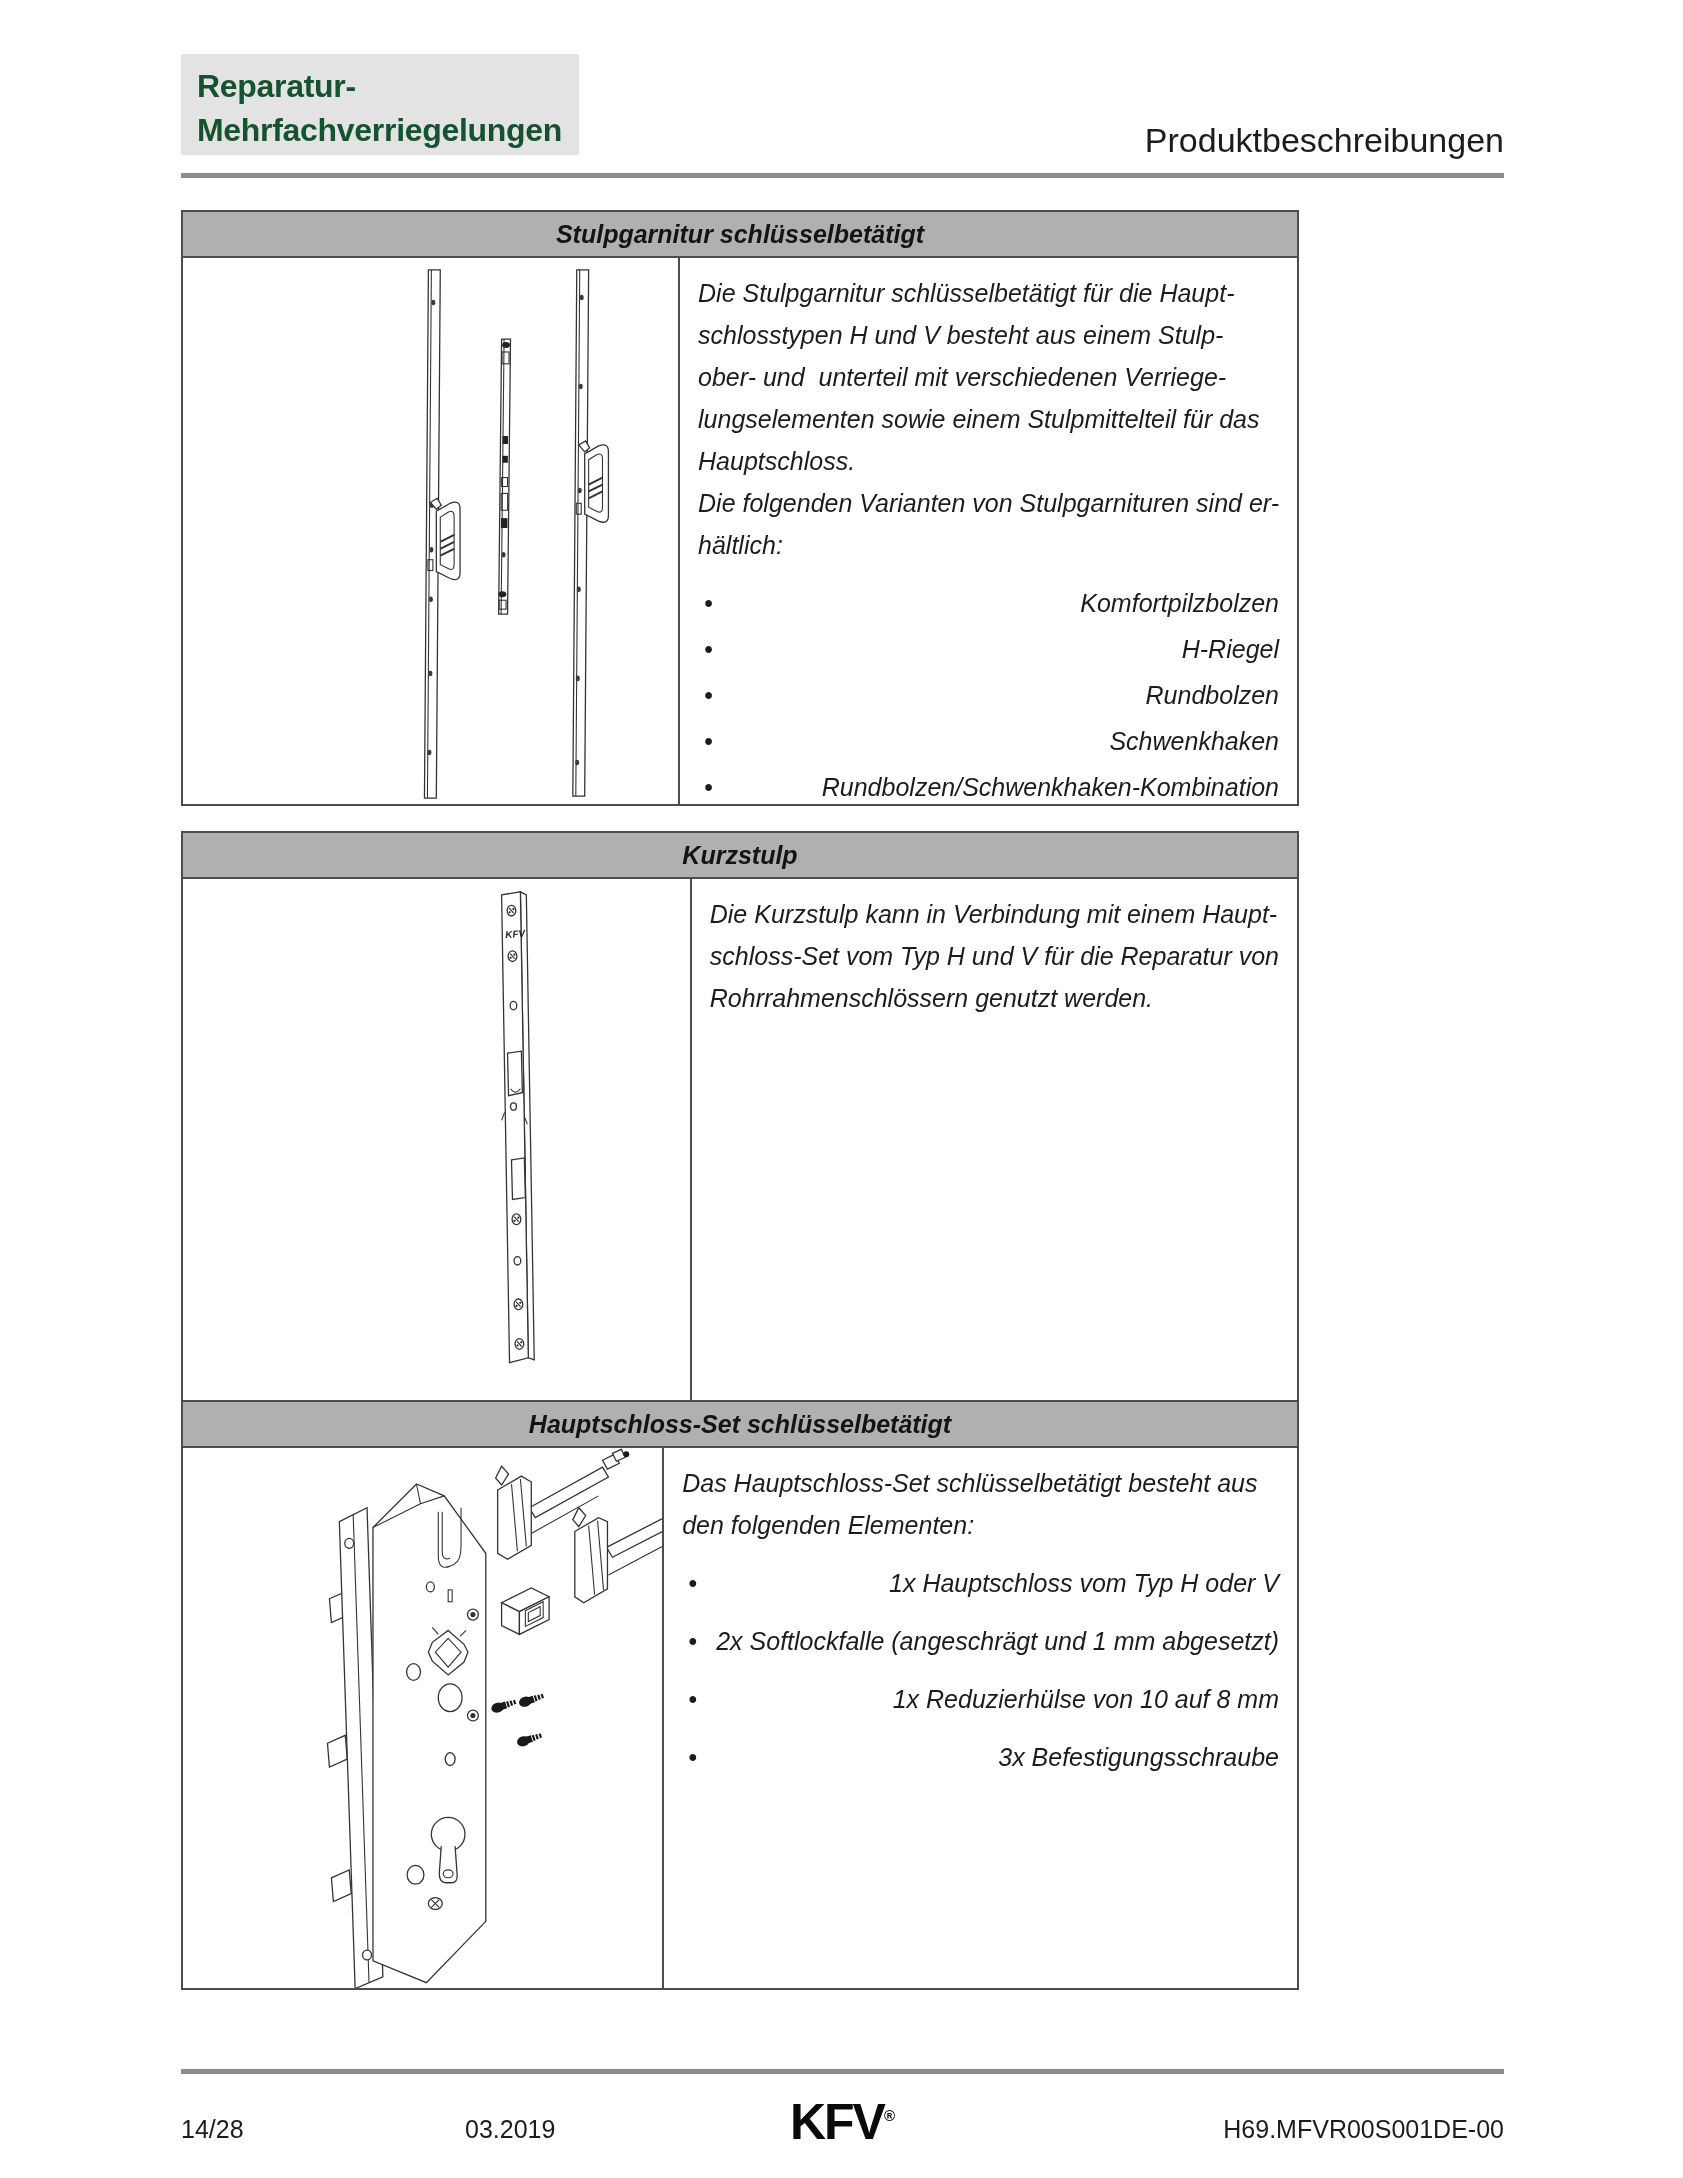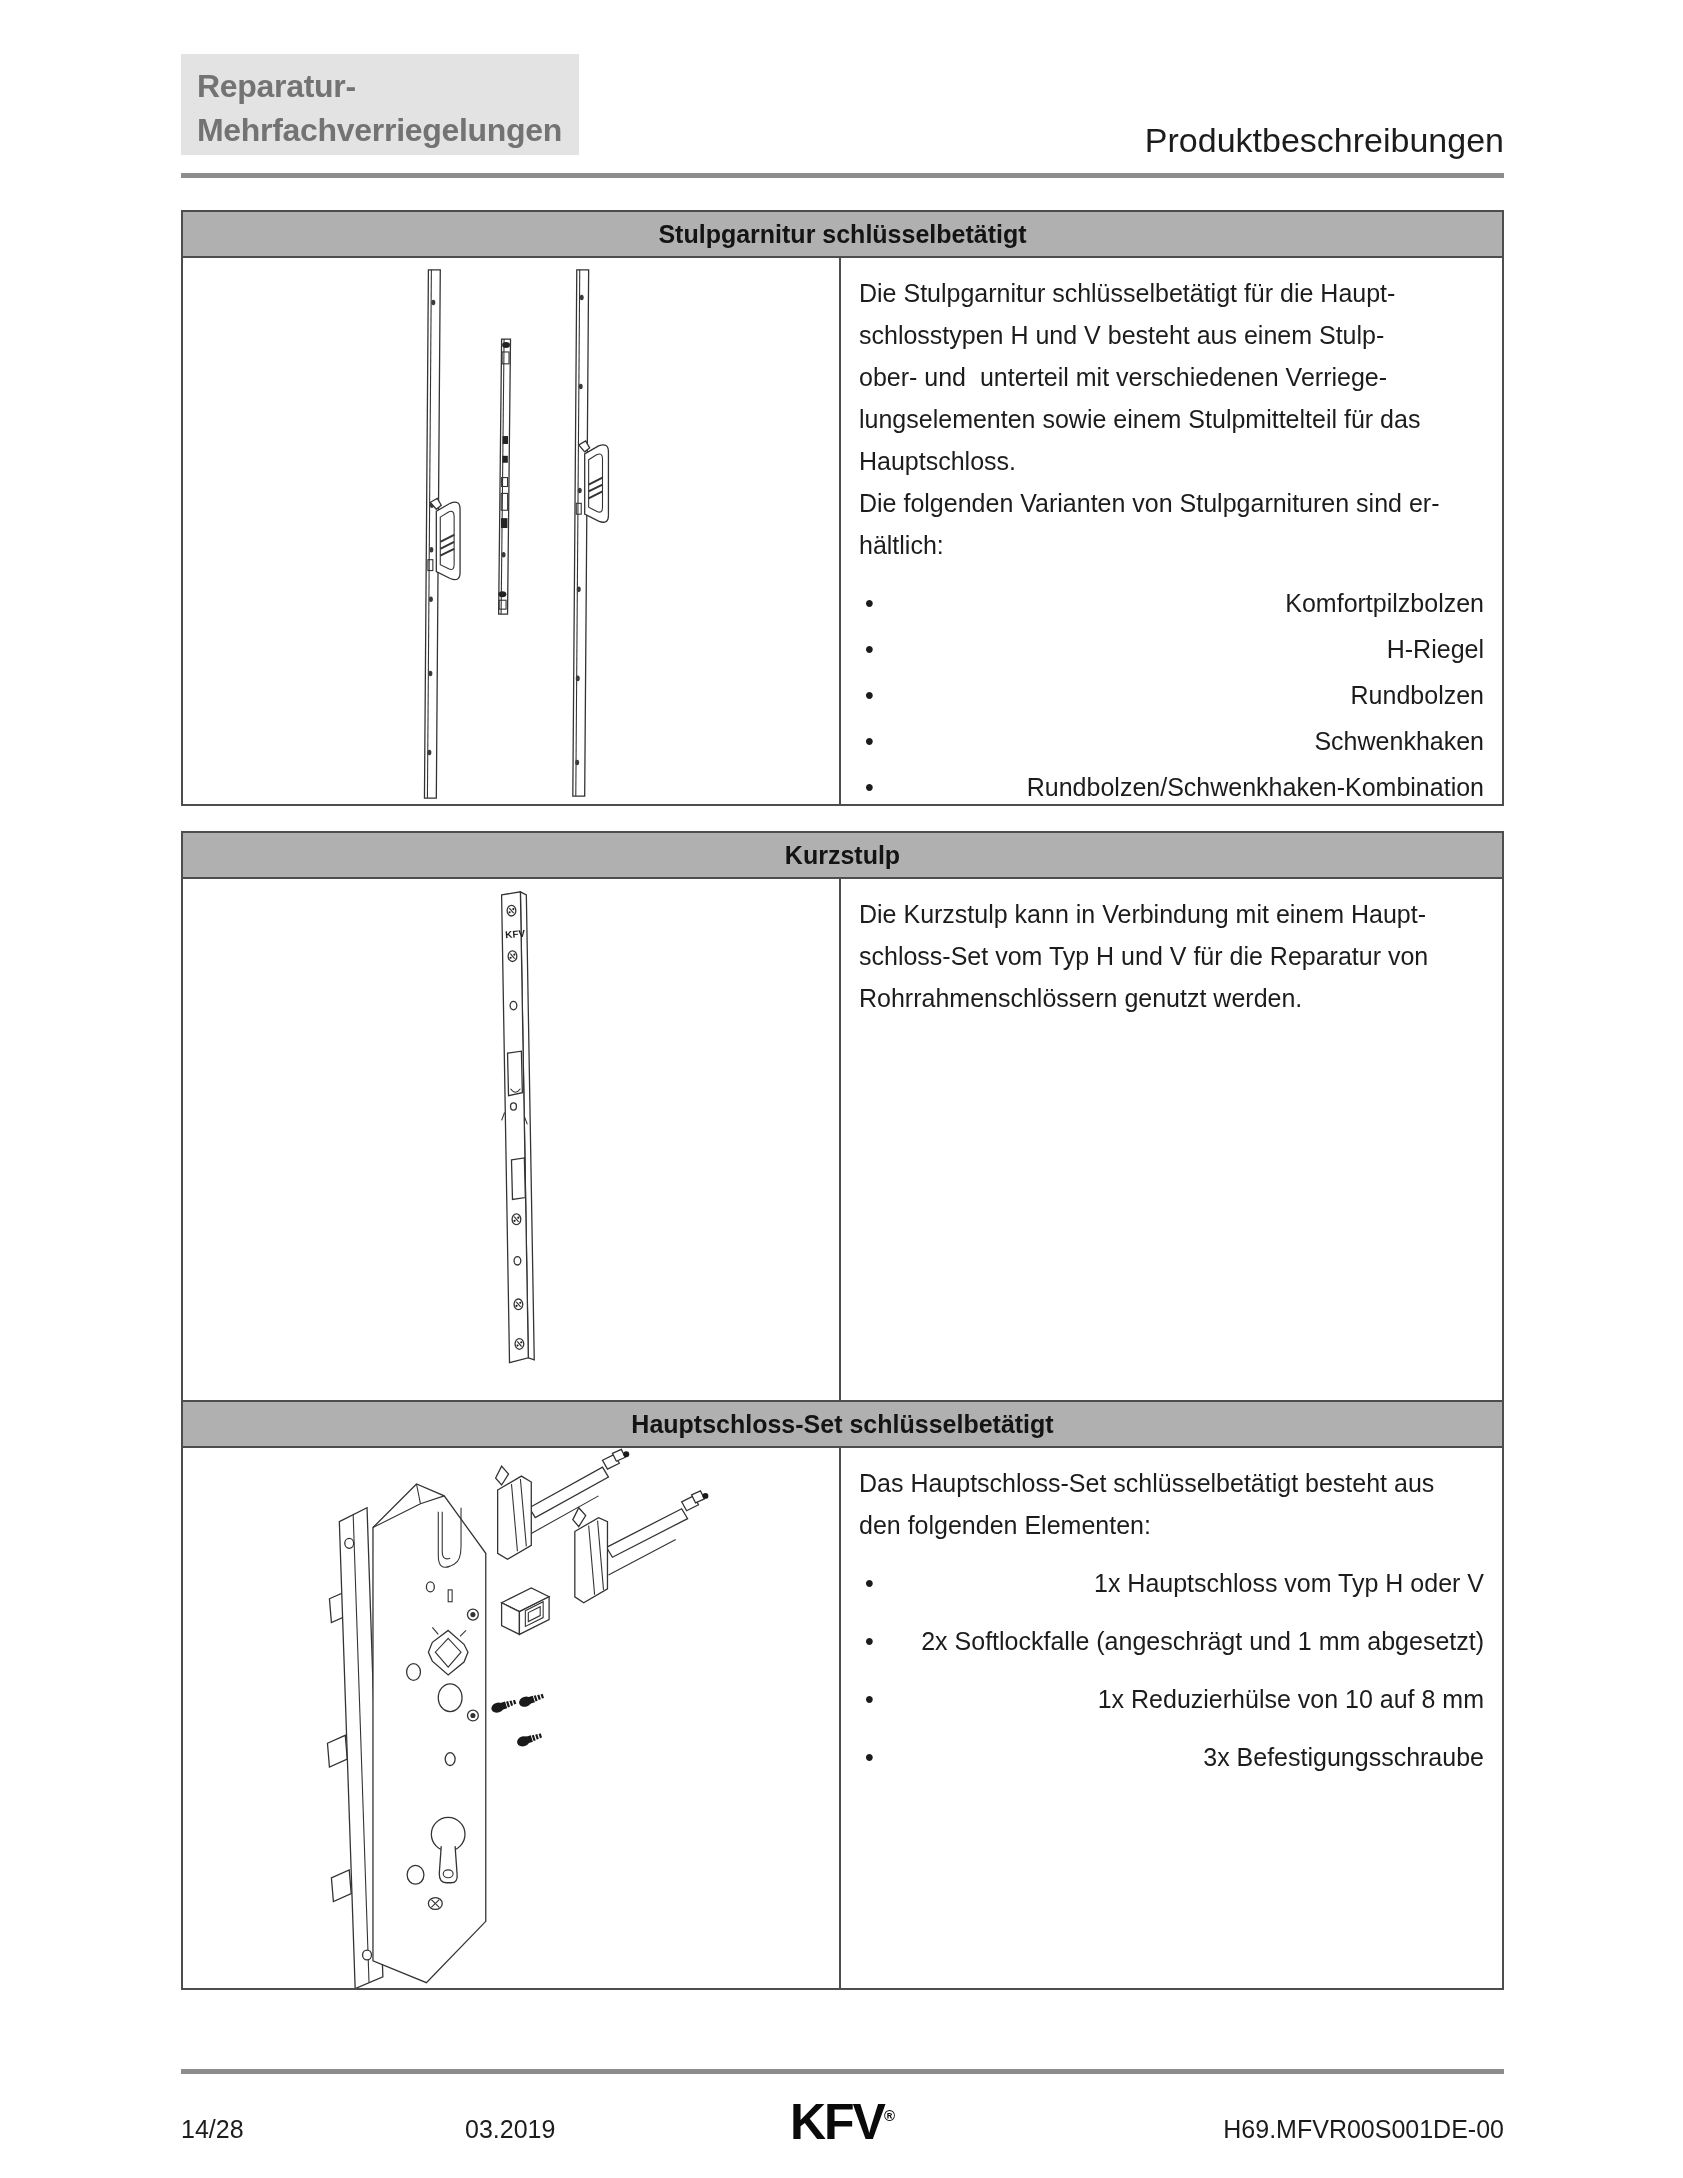--- a/index.html
+++ b/index.html
@@ -7,33 +7,33 @@
     position:relative; width:1683px; height:2178px; background:#fff;
     font-family:"Liberation Sans", sans-serif; color:#1c1c1c; overflow:hidden;
   }
   
   .title-box {
     position:absolute; left:181px; top:54px; width:398px; height:101px;
     background:#e3e3e3; box-sizing:border-box; padding:10px 16px;
   }
   .title-lines {
     font-size:32px; font-weight:bold; line-height:44px; letter-spacing:-0.3px;
-    white-space:pre; color:#737373;
+    white-space:pre; color:#14532d;
   }
   .chapter-title {
     position:absolute; top:121px; right:179px; font-size:34px; color:#1c1c1c;
   }
   .rule { position:absolute; left:181px; width:1323px; height:5px; background:#8c8c8c; }
   .rule-top { top:173px; }
   .rule-bottom { top:2069px; }
 
   
   .product-table {
-    position:absolute; left:181px; width:1323px; box-sizing:border-box;
-    border:2px solid #4d4d4d; background:#fff;
+    position:absolute; left:181px; width:1118px; box-sizing:border-box;
+    border:2px solid #4d4d4d; background:#fff;font-style:italic;
   }
   .t1 { top:210px;  height:596px; }
   .t2 { top:831px;  height:600px; }
   .t3 { top:1400px; height:590px; }
   .table-title {
     height:46px; box-sizing:border-box; background:#b0b0b0;
     border-bottom:2px solid #4d4d4d; font-weight:bold; font-size:25px;
     text-align:center; line-height:44px; color:#141414;
   }
   .table-body { display:flex; height:calc(100% - 46px); }

